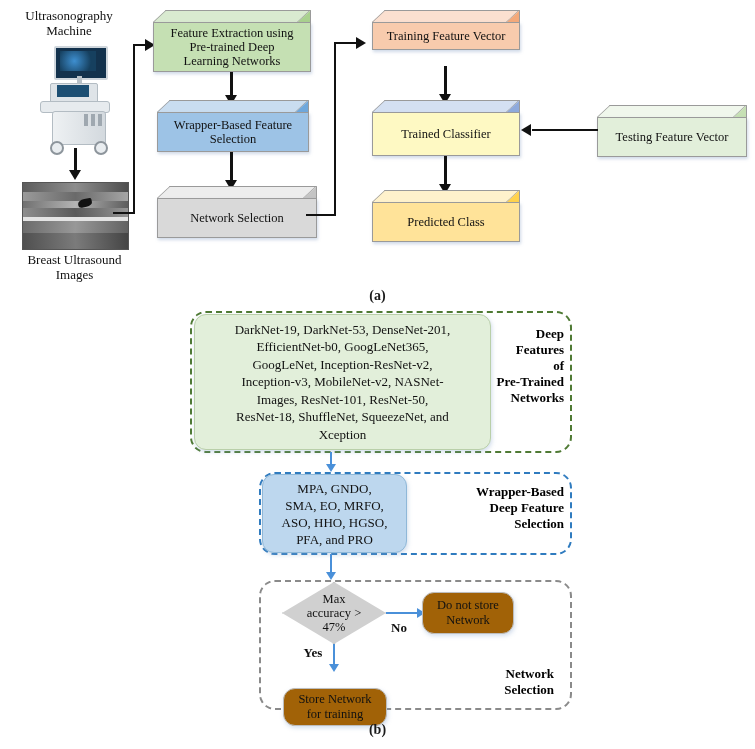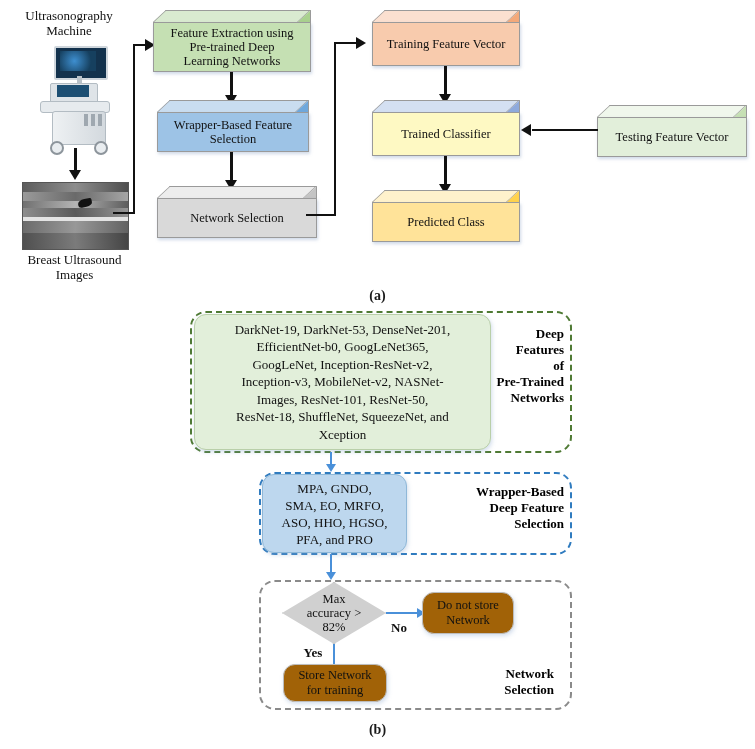--- a/index.html
+++ b/index.html
@@ -205,21 +205,21 @@
   <div class="face">
     <div class="txt lbl">Network Selection</div>
   </div>
 </div>
 
 <div class="ln" style="left:306px;top:214px;width:30px;height:2px;"></div>
 <div class="ln" style="left:334px;top:42px;width:2px;height:174px;"></div>
 <div class="ln" style="left:334px;top:42px;width:24px;height:2px;"></div>
 <div class="arw-r" style="left:356px;top:37px;"></div>
 
-<div class="box3d c-orange" style="left:372px;top:10px;width:148px;height:56px;">
+<div class="box3d c-orange" style="left:372px;top:10px;width:148px;height:40px;">
   <div class="top"></div>
   <div class="side"></div>
   <div class="face">
     <div class="txt lbl">Training Feature Vector</div>
   </div>
 </div>
 
 <div class="ln" style="left:444px;top:66px;width:3px;height:32px;"></div>
 <div class="arw-d" style="left:439px;top:94px;"></div>
 
@@ -301,41 +301,41 @@
 <div class="barw-d" style="left:326px;top:572px;"></div>
 
 <div class="grp grp-gray" style="left:259px;top:580px;width:313px;height:130px;"></div>
 
 <div class="diamond" style="left:282px;top:582px;width:104px;height:62px;">
   <div class="dshape"></div>
   <div class="dtxt lbl">
     <div>
       <div>Max</div>
       <div>accuracy &gt;</div>
-      <div>82%</div>
+      <div>47%</div>
     </div>
   </div>
 </div>
 
 <div class="bln" style="left:386px;top:612px;width:33px;height:2px;"></div>
 <div class="barw-r" style="left:417px;top:608px;"></div>
 <div class="abs lbl lbl-bold" style="left:385px;top:620px;width:28px;">No</div>
 
 <div class="rbox rb-gray" style="left:422px;top:592px;width:92px;height:42px;">
   <div class="lbl" style="font-size:12.5px;line-height:15px;">
     <div>Do not store</div>
     <div>Network</div>
   </div>
 </div>
 
 <div class="bln" style="left:333px;top:644px;width:2px;height:24px;"></div>
 <div class="barw-d" style="left:329px;top:664px;"></div>
 <div class="abs lbl lbl-bold" style="left:296px;top:645px;width:34px;">Yes</div>
 
-<div class="rbox rb-gray" style="left:283px;top:664px;width:104px;height:38px;">
+<div class="rbox rb-gray" style="left:283px;top:688px;width:104px;height:38px;">
   <div class="lbl" style="font-size:12.5px;line-height:15px;">
     <div>Store Network</div>
     <div>for training</div>
   </div>
 </div>
 
 <div class="grp-title" style="left:440px;top:666px;width:114px;">
   <div>Network</div>
   <div>Selection</div>
 </div>

